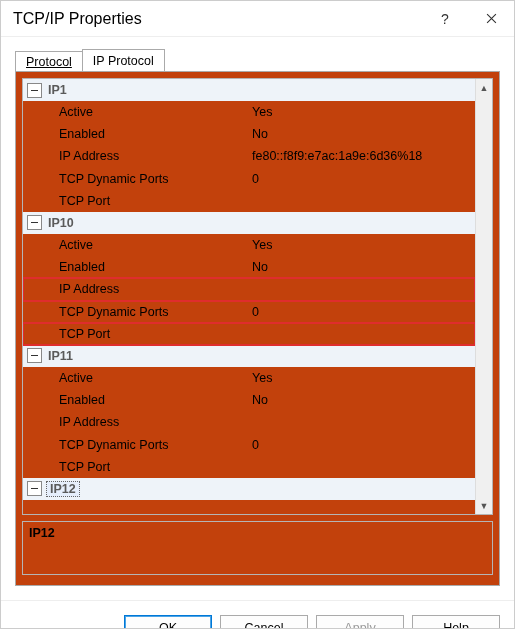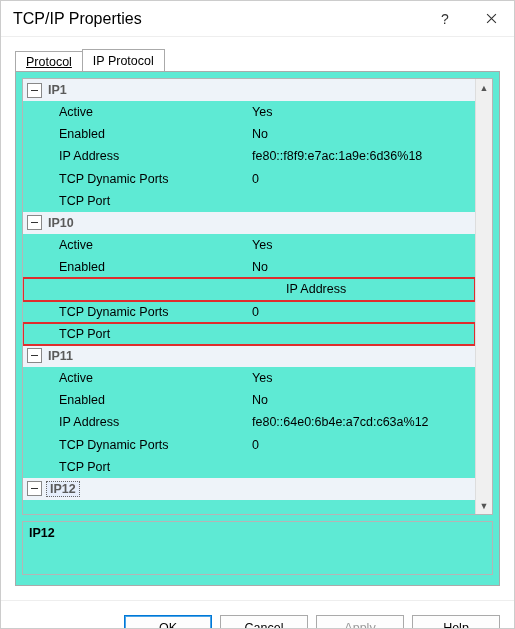--- a/index.html
+++ b/index.html
@@ -66,21 +66,21 @@
       z-index: 2;
       background: #fff;
       top: 0;
       padding-top: 4px;
     }
     .tabpanel {
       border: 1px solid #aaa;
       position: relative;
       z-index: 1;
       height: 515px;
-      background: #5eead4;
+      background: #c2410c;
       padding: 6px 6px 10px 6px;
       display: flex;
       flex-direction: column;
     }
     
     .propgrid-wrap {
       border: 1px solid #b5b5b5;
       flex: 1;
       display: flex;
       overflow: hidden;
@@ -148,21 +148,20 @@
       border: 1px dotted #666;
       padding: 0 3px;
       background: #e6eefb;
     }
     
     .row {
       display: flex;
       height: 22.2px;
       align-items: center;
       position: relative;
-      justify-content: space-between;
     }
     .row.hl {
       outline: 2px solid #df2d2d;
       outline-offset: -1px;
       z-index: 5;
     }
     .gutter {
       width: 22px;
       flex-shrink: 0;
     }
@@ -312,21 +311,20 @@
           <div class="prop-val">Yes</div>
         </div>
         <div class="row">
           <div class="gutter"></div>
           <div class="prop-name">Enabled</div>
           <div class="prop-val">No</div>
         </div>
         <div class="row">
           <div class="gutter"></div>
           <div class="prop-name">IP Address</div>
-          <div class="prop-val">fe80::64e0:6b4e:a7cd:c63a%12</div>
         </div>
         <div class="row">
           <div class="gutter"></div>
           <div class="prop-name">TCP Dynamic Ports</div>
           <div class="prop-val">0</div>
         </div>
         <div class="row">
           <div class="gutter"></div>
           <div class="prop-name">TCP Port</div>
           <div class="prop-val"></div>

